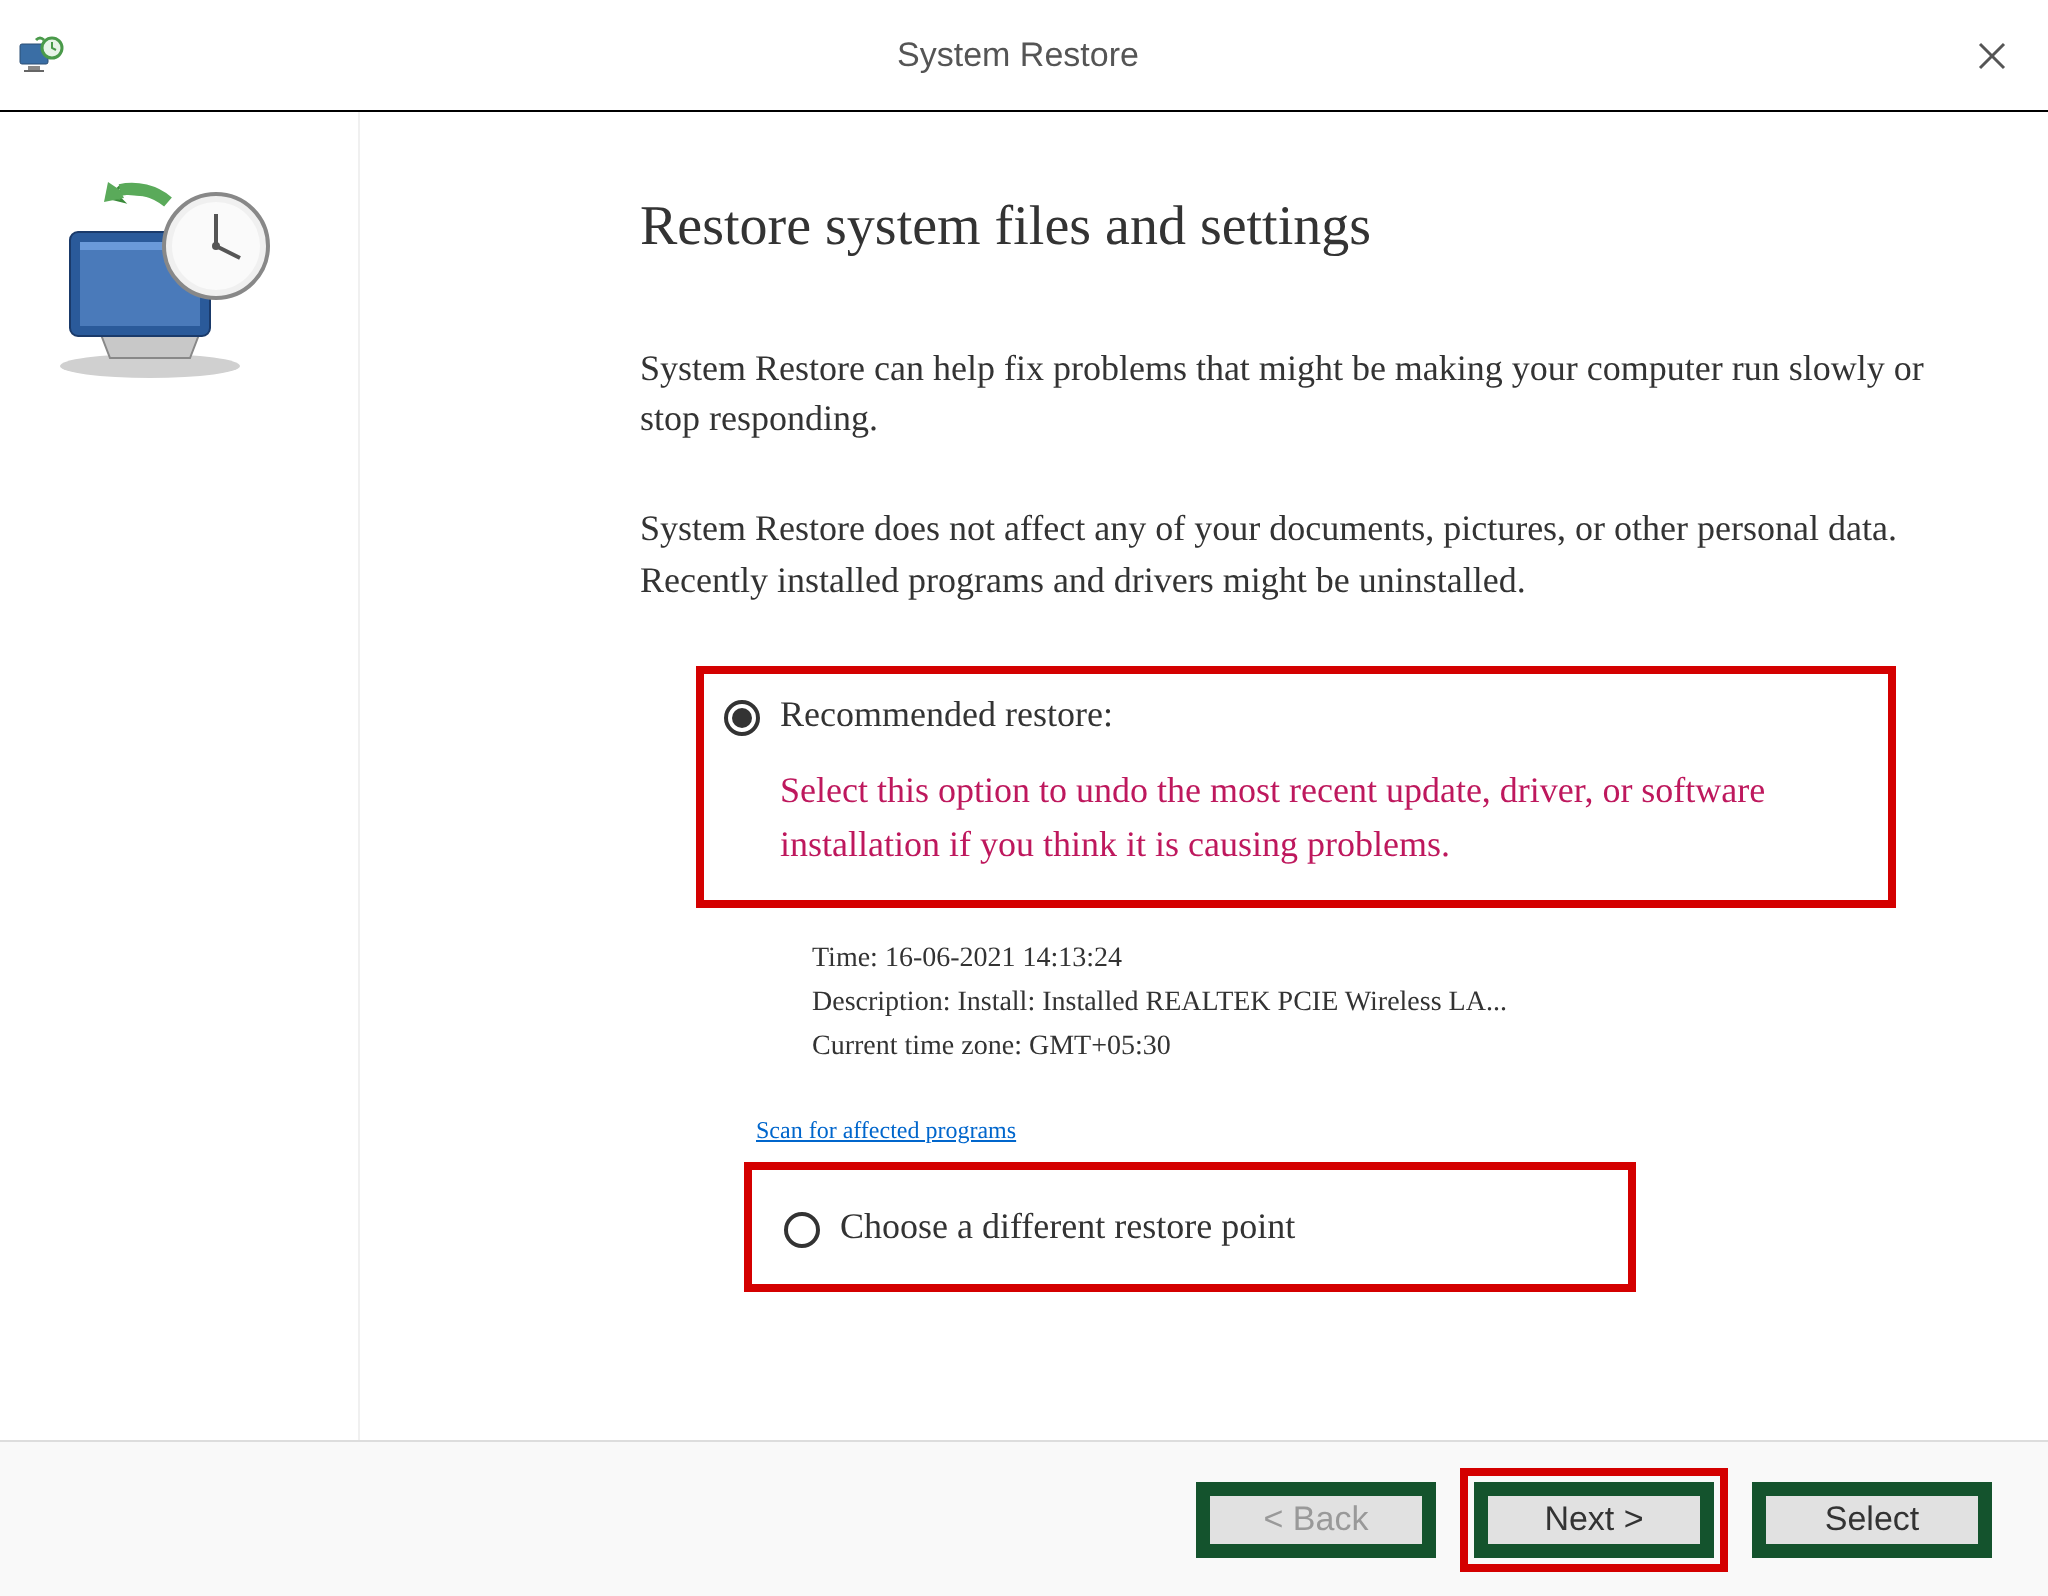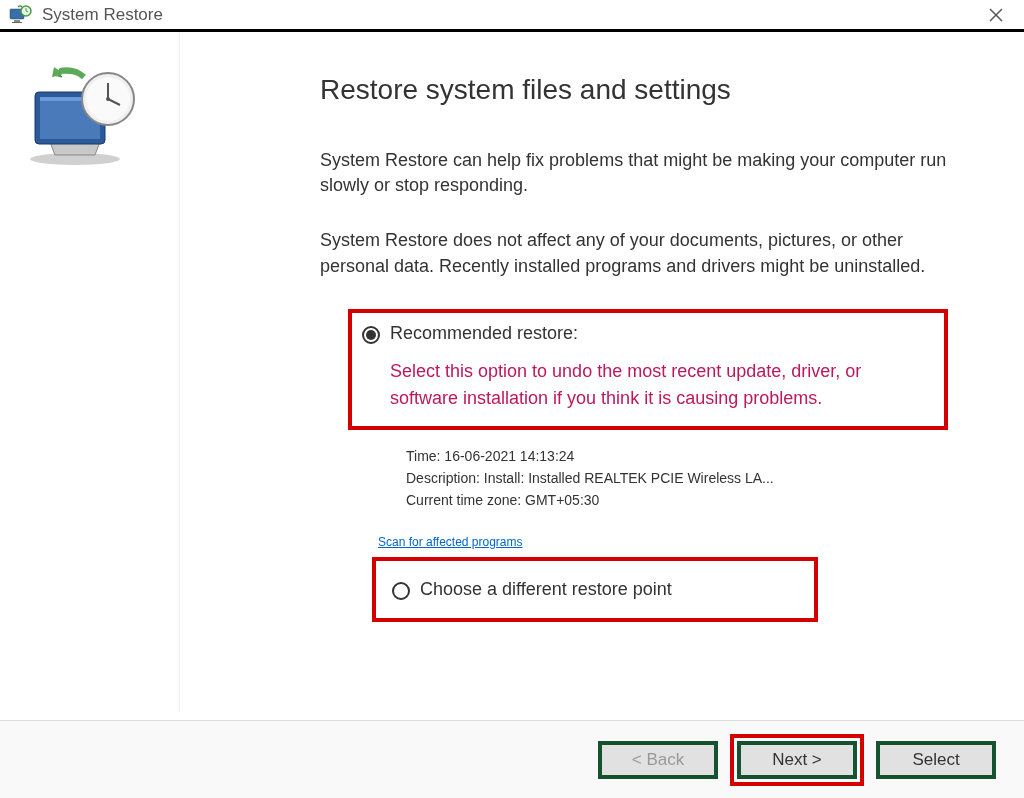--- a/index.html
+++ b/index.html
@@ -15,25 +15,26 @@
       overflow: hidden;
       position: relative;
     }
     .window {
       width: 1024px;
       height: 798px;
       background: #ffffff;
       position: relative;
     }
     .titlebar {
-      height: 32px;
+      height: 56px;
       display: flex;
       align-items: center;
       padding: 0 8px;
-      border-bottom: 3px solid #000000;
+      border-bottom: 1px solid #000000;
+      text-align: center;
     }
     .titlebar-icon {
       width: 24px;
       height: 24px;
       margin-right: 10px;
       position: relative;
     }
     .titlebar-title {
       color: #555;
       font-size: 17px;
@@ -58,20 +59,21 @@
       padding: 35px 20px;
       border-right: 1px solid #f0f0f0;
     }
     .big-icon {
       width: 120px;
       height: 100px;
     }
     .right-pane {
       flex: 1;
       padding: 42px 60px 20px 140px;
+      font-family: Liberation Serif, serif;
     }
     .heading {
       font-size: 28px;
       font-weight: 400;
       color: #333;
       margin-bottom: 42px;
     }
     .para {
       font-size: 18px;
       color: #333;
@@ -157,21 +159,21 @@
       display: flex;
       align-items: center;
       justify-content: flex-end;
       padding-right: 28px;
       gap: 12px;
     }
     .btn {
       min-width: 120px;
       height: 38px;
       background: #e1e1e1;
-      border: 4px solid #14532d;
+      border: 7px solid #14532d;
       font-size: 17px;
       color: #333;
       display: inline-flex;
       align-items: center;
       justify-content: center;
       cursor: pointer;
     }
     .btn.disabled {
       color: #999;
       cursor: default;

